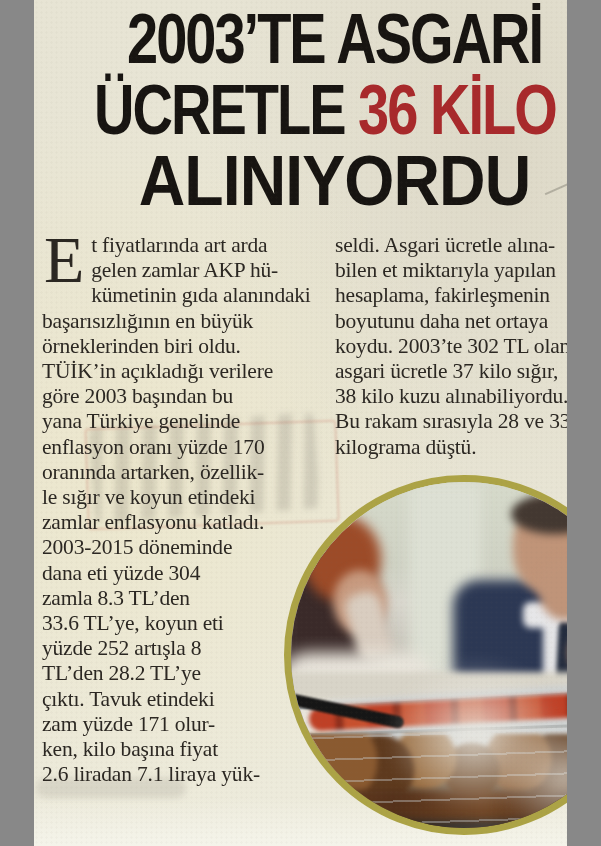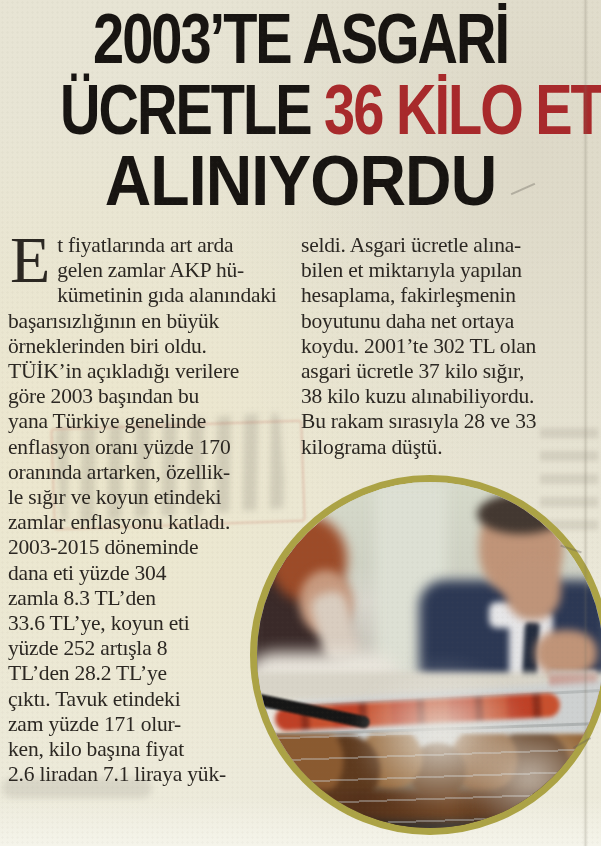--- a/index.html
+++ b/index.html
@@ -6,21 +6,21 @@
     --accent_red:#a8292b;
     --headline_black:#171411;
     --body_text:#2b2722;
     --paper:#e9e6d6;
     --photo_border:#aca345;
   }
   html,body{margin:0;padding:0;}
   body{background:#888;}
   .page{
     position:relative;
-    width:601px;height:846px;
+    width:533px;height:846px;
     margin:0 auto;
     overflow:hidden;
     background:
       radial-gradient(ellipse at 18% 55%, rgba(238,231,196,.55), rgba(238,231,196,0) 55%),
       radial-gradient(ellipse at 88% 18%, rgba(210,204,186,.5), rgba(210,204,186,0) 45%),
       linear-gradient(180deg,#e7e4d4 0%,#eae7d7 60%,#edebdc 100%);
     font-family:"Liberation Serif",serif;
   }
   
   .headline{
@@ -181,21 +181,21 @@
 TL’den 28.2 TL’ye
 çıktı. Tavuk etindeki
 zam yüzde 171 olur-
 ken, kilo başına fiyat
 2.6 liradan 7.1 liraya yük-</span></div>
 
   <div class="col col-right"><span>seldi. Asgari ücretle alına-
 bilen et miktarıyla yapılan
 hesaplama, fakirleşmenin
 boyutunu daha net ortaya
-koydu. 2001’te 302 TL olan
+koydu. 2003’te 302 TL olan
 asgari ücretle 37 kilo sığır,
 38 kilo kuzu alınabiliyordu.
 Bu rakam sırasıyla 28 ve 33
 kilograma düştü.</span></div>
 
   <div class="photo">
     <div class="ph-window"></div>
     <div class="ph-pillar"></div>
     <div class="ph-woman-hair-dark"></div>
     <div class="ph-woman-hair-red"></div>

